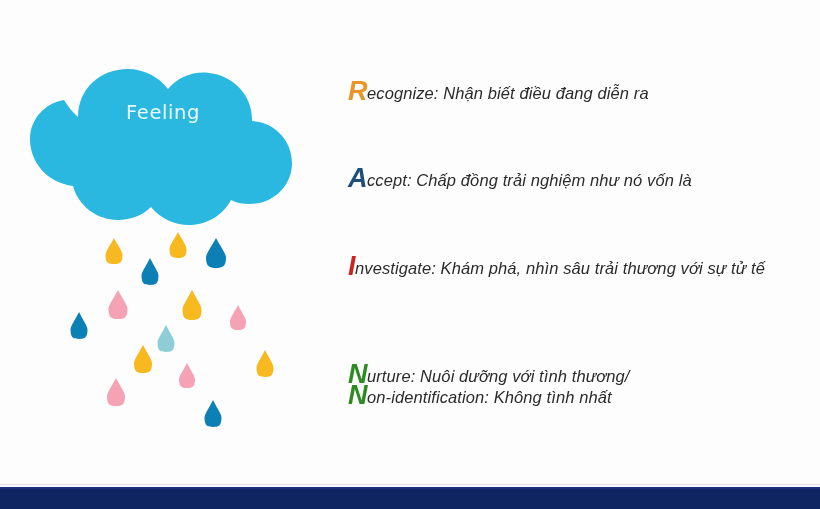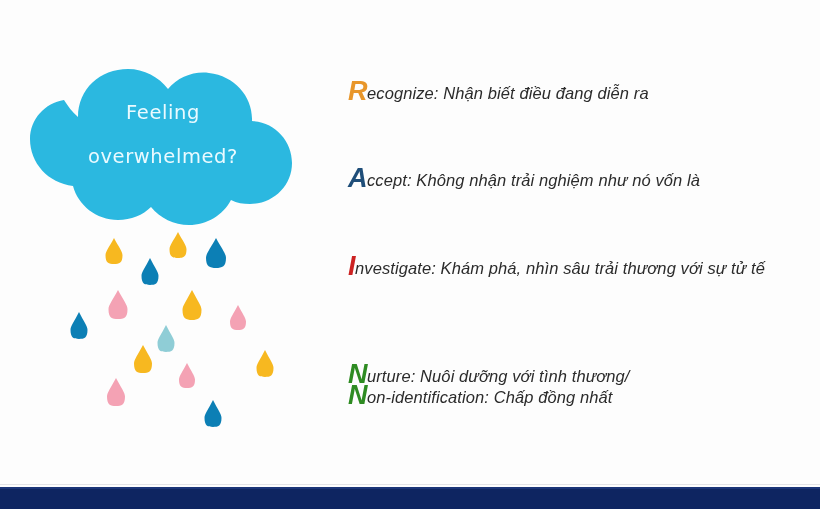--- a/index.html
+++ b/index.html
@@ -137,21 +137,20 @@
                C205 160 189 170 171 170
                C156 170 142 163 133 152
                C125 160 113 165 100 165
                C78 165 60 150 55 131
                C30 128 12 108 12 84
                C12 64 27 48 46 45
                C50 51 54 57 60 62 Z" fill="#2bb8e0"></path>
     </svg>
     <div id="cloud-text" style="color: rgb(234, 250, 255);">
       <span class="cl cl-1">Feeling</span>
-      <span class="cl cl-2">overwhelmed?</span>
     </div>
   </div>
 
   <svg id="raindrops" viewBox="0 0 820 509" xmlns="http://www.w3.org/2000/svg">
       <path d="M 114 238 C 118.675 246.84 122.5 251.52 122.5 255.16 C 122.5 262.96 119.27 264 114 264 C 108.73 264 105.5 262.96 105.5 255.16 C 105.5 251.52 109.325 246.84 114 238 Z" fill="#f7b820"></path>
       <path d="M 178 232 C 182.675 240.84 186.5 245.52 186.5 249.16 C 186.5 256.96 183.27 258 178 258 C 172.73 258 169.5 256.96 169.5 249.16 C 169.5 245.52 173.325 240.84 178 232 Z" fill="#f7b820"></path>
       <path d="M 216 238 C 221.5 248.2 226 253.6 226 257.8 C 226 266.8 222.2 268 216 268 C 209.8 268 206 266.8 206 257.8 C 206 253.6 210.5 248.2 216 238 Z" fill="#0c7fb5"></path>
       <path d="M 150 258 C 154.675 267.18 158.5 272.04 158.5 275.82 C 158.5 283.92 155.27 285 150 285 C 144.73 285 141.5 283.92 141.5 275.82 C 141.5 272.04 145.325 267.18 150 258 Z" fill="#0c7fb5"></path>
       <path d="M 118 290 C 123.225 299.86 127.5 305.08 127.5 309.14 C 127.5 317.84 123.89 319 118 319 C 112.11 319 108.5 317.84 108.5 309.14 C 108.5 305.08 112.775 299.86 118 290 Z" fill="#f4a2b4"></path>
       <path d="M 192 290 C 197.225 300.2 201.5 305.6 201.5 309.8 C 201.5 318.8 197.89 320 192 320 C 186.11 320 182.5 318.8 182.5 309.8 C 182.5 305.6 186.775 300.2 192 290 Z" fill="#f7b820"></path>
@@ -163,30 +162,30 @@
       <path d="M 187 363 C 191.4 371.5 195 376 195 379.5 C 195 387 191.96 388 187 388 C 182.04 388 179 387 179 379.5 C 179 376 182.6 371.5 187 363 Z" fill="#f4a2b4"></path>
       <path d="M 116 378 C 120.95 387.52 125 392.56 125 396.48 C 125 404.88 121.58 406 116 406 C 110.42 406 107 404.88 107 396.48 C 107 392.56 111.05 387.52 116 378 Z" fill="#f4a2b4"></path>
       <path d="M 213 400 C 217.675 409.18 221.5 414.04 221.5 417.82 C 221.5 425.92 218.27 427 213 427 C 207.73 427 204.5 425.92 204.5 417.82 C 204.5 414.04 208.325 409.18 213 400 Z" fill="#0c7fb5"></path>
     </svg>
 
   <div id="rain-list">
     <div class="rain-line" id="line-r">
       <span class="cap" style="color: rgb(232, 150, 42);">R</span><span class="rest">ecognize: Nhận biết điều đang diễn ra</span>
     </div>
     <div class="rain-line" id="line-a">
-      <span class="cap" style="color: rgb(31, 78, 121);">A</span><span class="rest">ccept: Không nhận trải nghiệm như nó vốn là</span>
+      <span class="cap" style="color: rgb(31, 78, 121);">A</span><span class="rest">ccept: Chấp đồng trải nghiệm như nó vốn là</span>
     </div>
     <div class="rain-line" id="line-i">
       <span class="cap" style="color: rgb(204, 34, 34);">I</span><span class="rest">nvestigate: Khám phá, nhìn sâu trải thương với sự tử tế</span>
     </div>
     <div class="rain-line" id="line-n1">
       <span class="cap" style="color: rgb(46, 139, 34);">N</span><span class="rest">urture: Nuôi dưỡng với tình thương/</span>
     </div>
     <div class="rain-line" id="line-n2">
-      <span class="cap" style="color: rgb(46, 139, 34);">N</span><span class="rest">on-identification: Chấp đồng nhất</span>
+      <span class="cap" style="color: rgb(46, 139, 34);">N</span><span class="rest">on-identification: Không tình nhất</span>
     </div>
   </div>
 
   <div id="top-hairline"></div>
   <div id="bottom-bar" style="background: rgb(14, 37, 97);">
     <div id="bottom-bar-highlight"></div>
   </div>
 
 </div>
 

